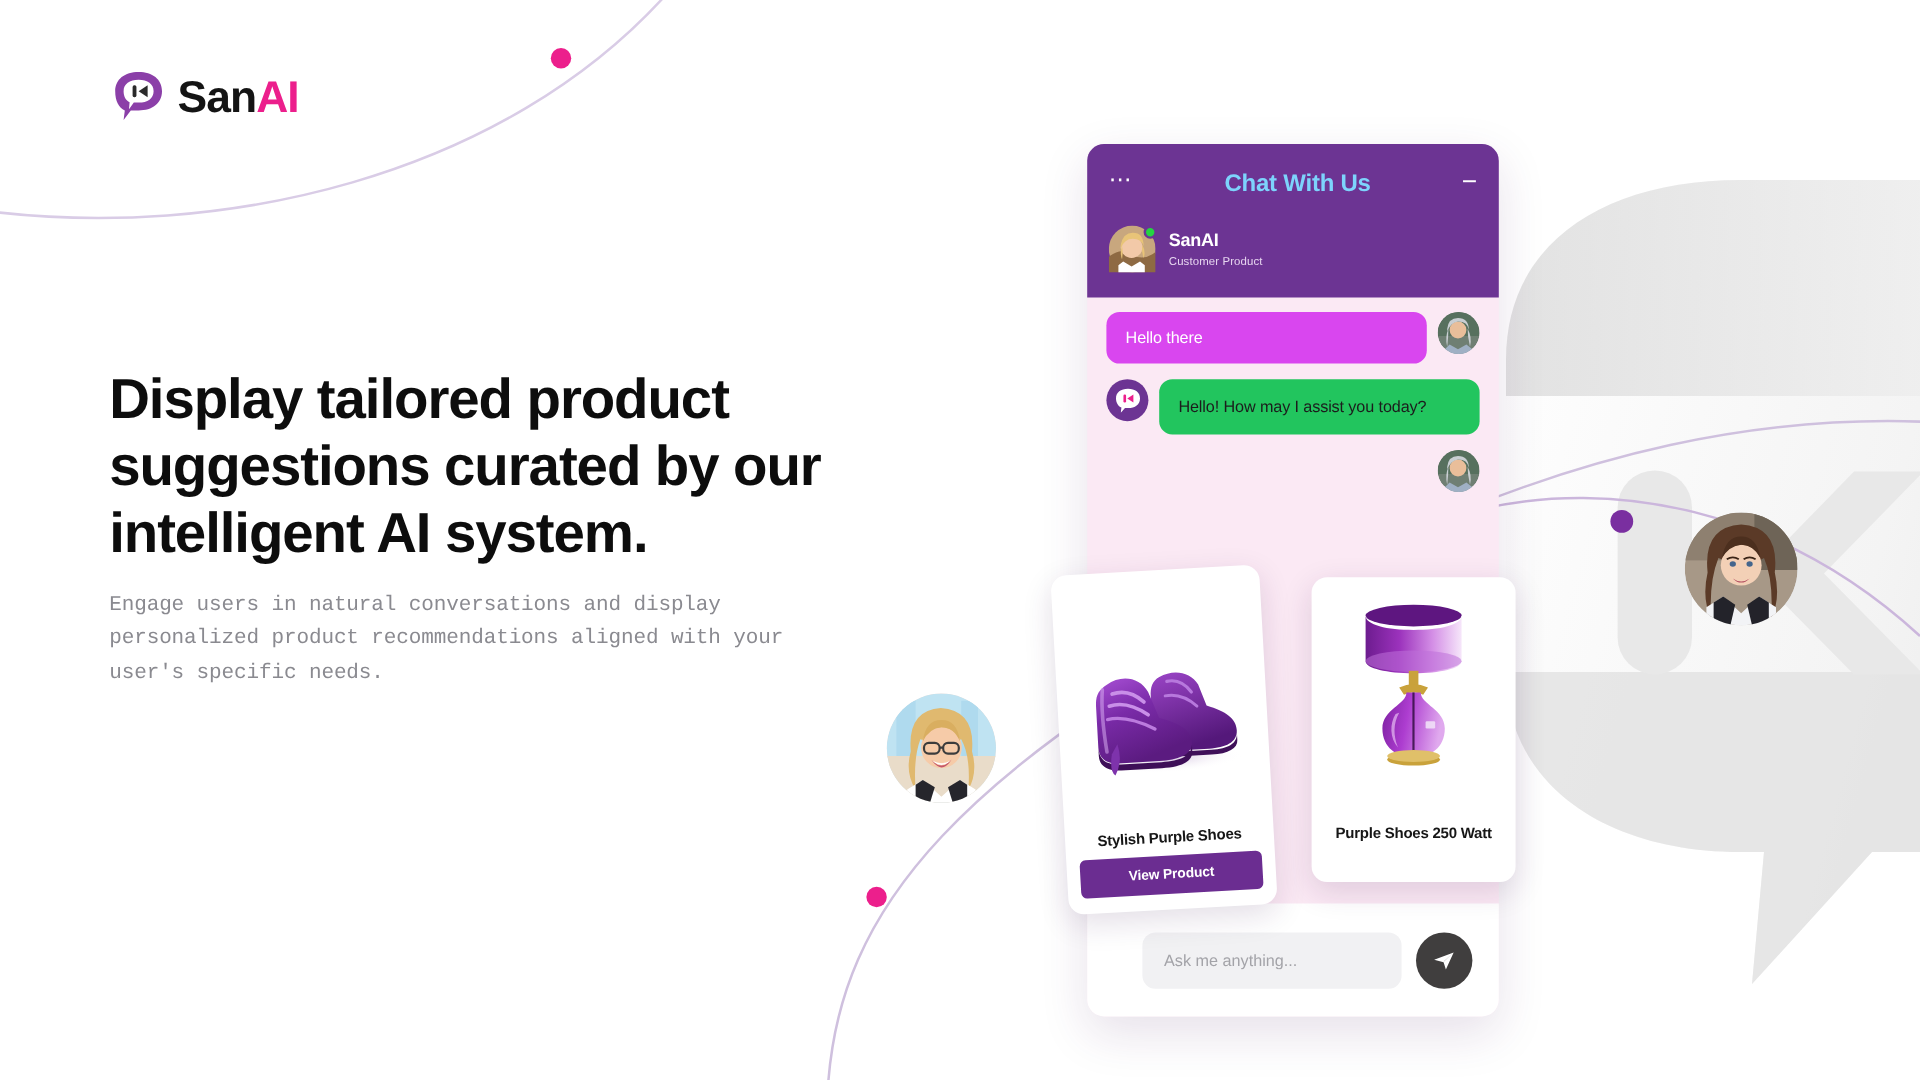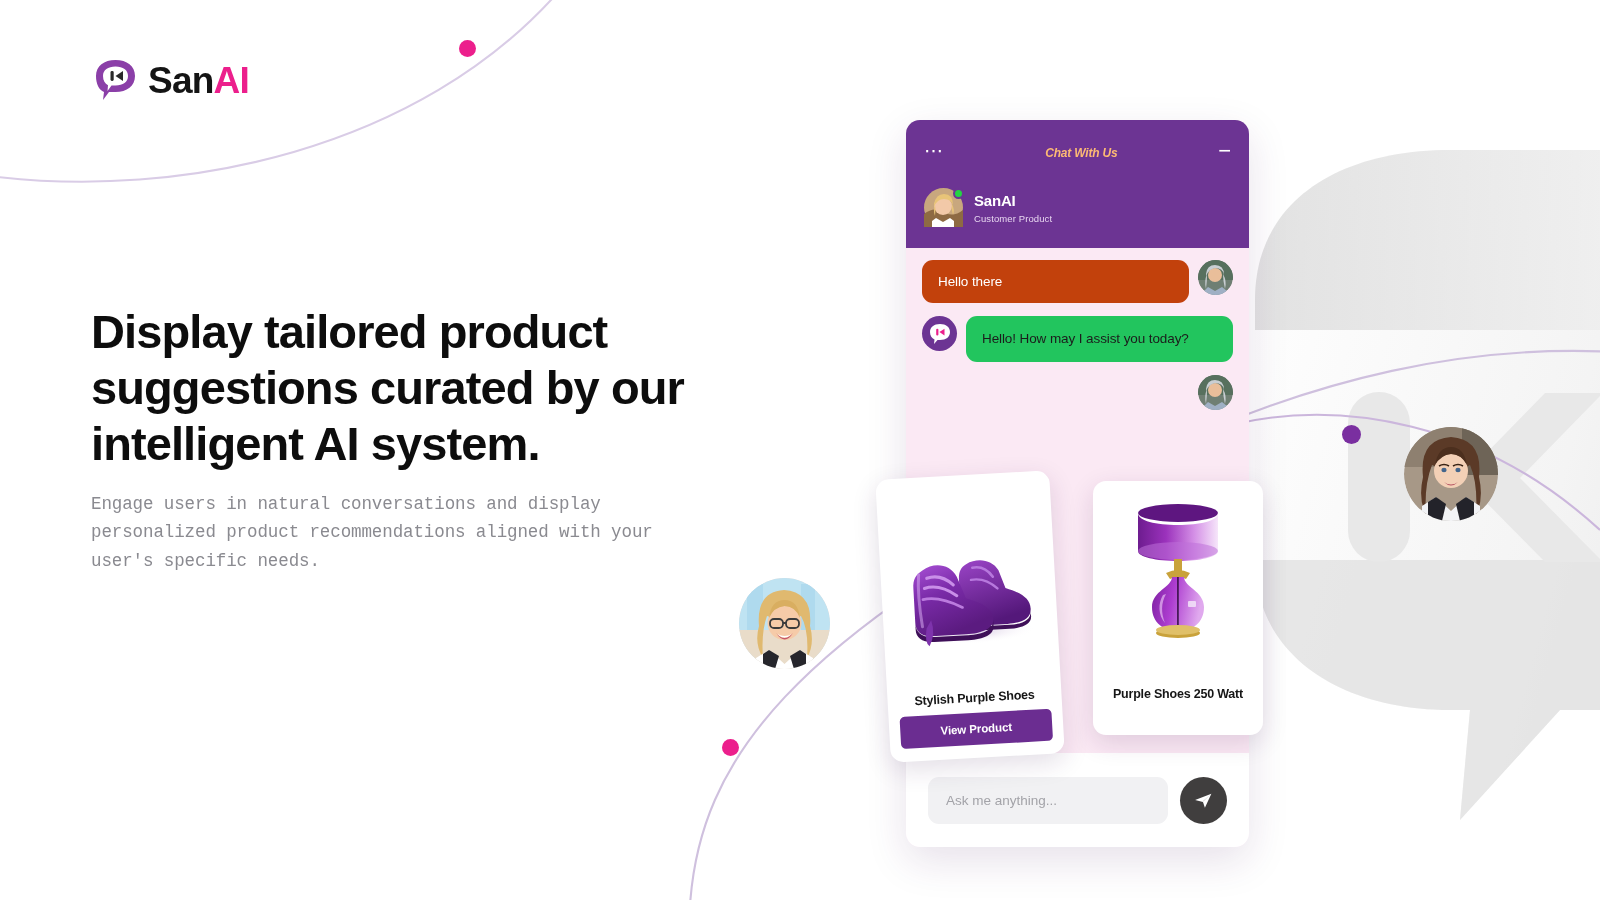--- a/index.html
+++ b/index.html
@@ -43,38 +43,38 @@
     position: absolute; left: 906px; top: 120px; width: 343px; height: 727px;
     border-radius: 14px; background: #FBE9F4; z-index: 4;
     box-shadow: 0 14px 40px rgba(70,20,90,0.13);
   }
   .wg-header {
     height: 128px; background: #6C3493; border-radius: 14px 14px 0 0;
     padding: 0 18px; position: relative;
   }
   .wg-topbar { height: 66px; display: flex; align-items: center; justify-content: space-between; }
   .wg-dots { color: #fff; font-size: 19px; letter-spacing: 1.5px; line-height: 0; padding-bottom: 5px; }
-  .wg-title { color: #fdba74; font-size: 12px; font-weight: 700; letter-spacing: -0.2px; font-style: italic; }
+  .wg-title { color: #7dd3fc; font-size: 20px; font-weight: 700; letter-spacing: -0.2px; }
   .wg-min { color: #fff; font-size: 22px; line-height: 0; padding-bottom: 4px; font-weight: 400; }
   .agent { display: flex; align-items: center; gap: 11px; margin-top: 2px; }
   .agent-av { position: relative; width: 39px; height: 39px; flex: none; }
   .agent-av .ring { width: 39px; height: 39px; border-radius: 50%; overflow: hidden; }
   .status-dot {
     position: absolute; right: -1px; top: 0px; width: 11px; height: 11px;
     border-radius: 50%; background: #24D442; border: 2px solid #6C3493;
   }
   .agent-name { color: #fff; font-size: 15px; font-weight: 700; line-height: 1.2; letter-spacing: -0.2px;}
   .agent-role { color: #E7D6F0; font-size: 9.5px; margin-top: 3px; letter-spacing: 0.1px;}
 
   
   .msgs { padding: 12px 16px 0 16px; position: relative; }
   .row { display: flex; align-items: flex-start; gap: 9px; margin-bottom: 13px; }
   .row.user { justify-content: flex-end; }
   .bubble-user {
-    background: #c2410c; color: #FFFFFF; border-radius: 11px;
+    background: #d946ef; color: #FFFFFF; border-radius: 11px;
     padding: 14px 16px; font-size: 13.5px; flex: 1; letter-spacing: -0.1px;
   }
   .bubble-bot {
     background: #22c55e; color: #1C1C1C; border-radius: 11px;
     padding: 13px 16px; font-size: 13.5px; line-height: 1.5; flex: 1; letter-spacing: -0.1px;
   }
   .av-sm { width: 35px; height: 35px; border-radius: 50%; overflow: hidden; flex: none; }
   .bot-mark {
     width: 35px; height: 35px; border-radius: 50%; background: #6C3493; flex: none;
     display: flex; align-items: center; justify-content: center; position: relative;
@@ -98,21 +98,21 @@
   }
 
   
   .composer {
     position: absolute; left: 0; bottom: 0; width: 343px; height: 94px;
     background: #fff; border-radius: 0 0 14px 14px;
     display: flex; align-items: center; gap: 12px; padding: 0 22px;
   }
   .composer-input {
     flex: 1; height: 47px; border: none; border-radius: 11px; background: #F1F1F3;
-    padding: 0 18px; font-size: 13.5px; color: #3A3A3A; font-family: inherit; outline: none;
+    padding: 0 18px; font-size: 13.5px; color: #3A3A3A; font-family: inherit; outline: none; margin-left: 24px;
   }
   .composer-input::placeholder { color: #A3A3A8; }
   .send-btn {
     width: 47px; height: 47px; border-radius: 50%; background: #403E3E; border: none;
     display: flex; align-items: center; justify-content: center; cursor: pointer; flex: none;
   }
 
   
   .float-av { position: absolute; border-radius: 50%; overflow: hidden; z-index: 6; background:#ddd; }
   .float-av.a { left: 739px; top: 578px; width: 91px; height: 91px; }

